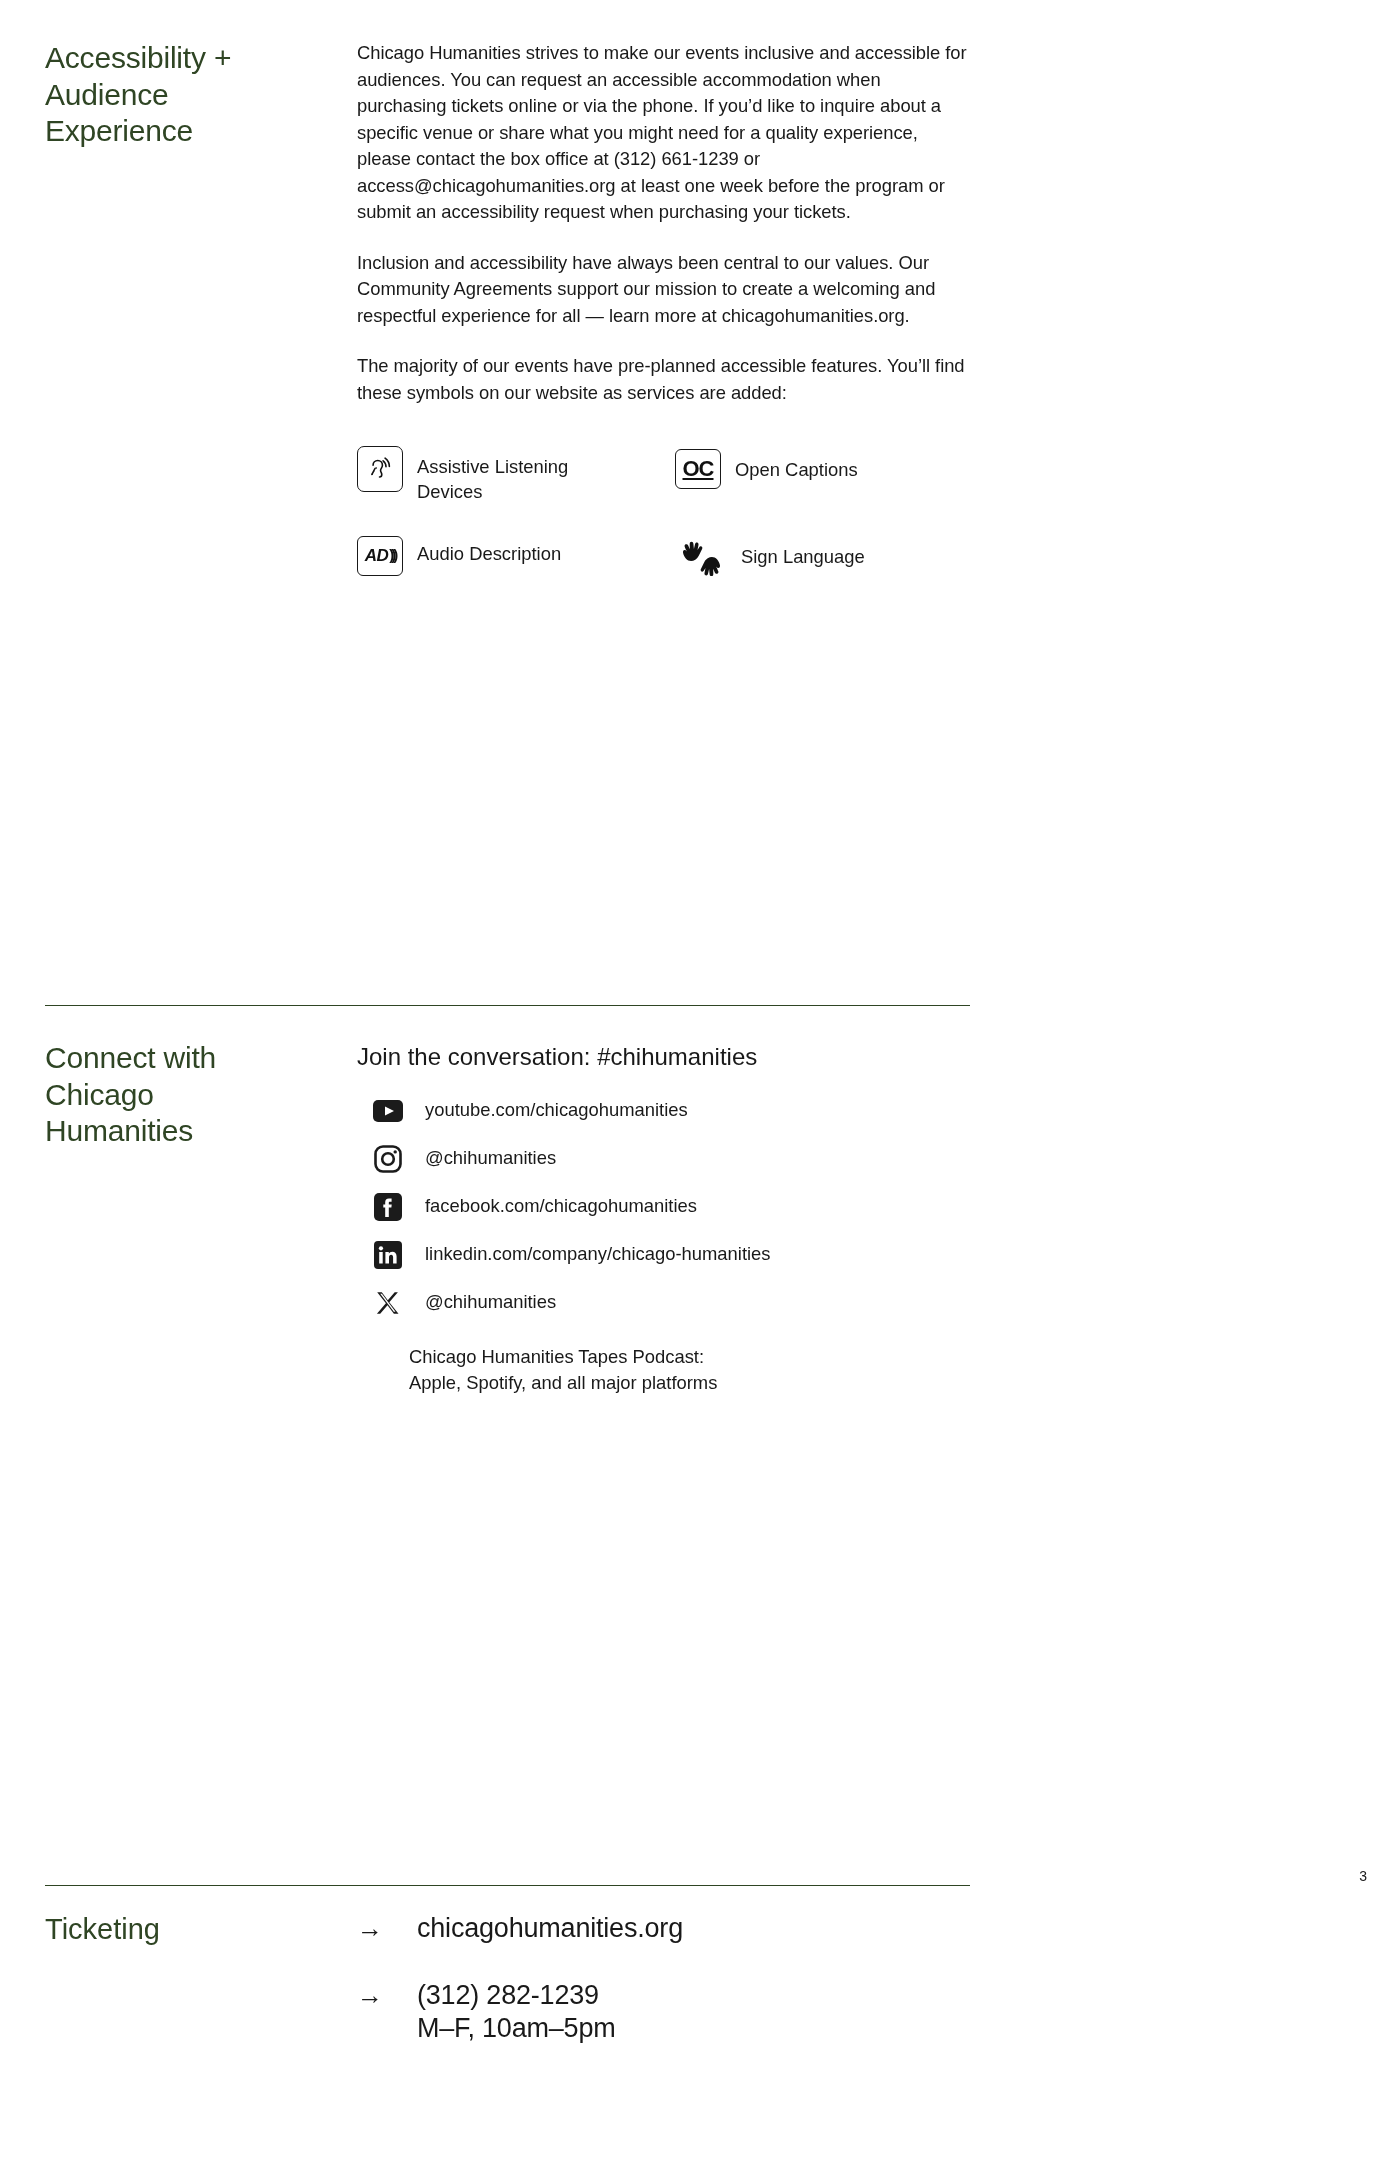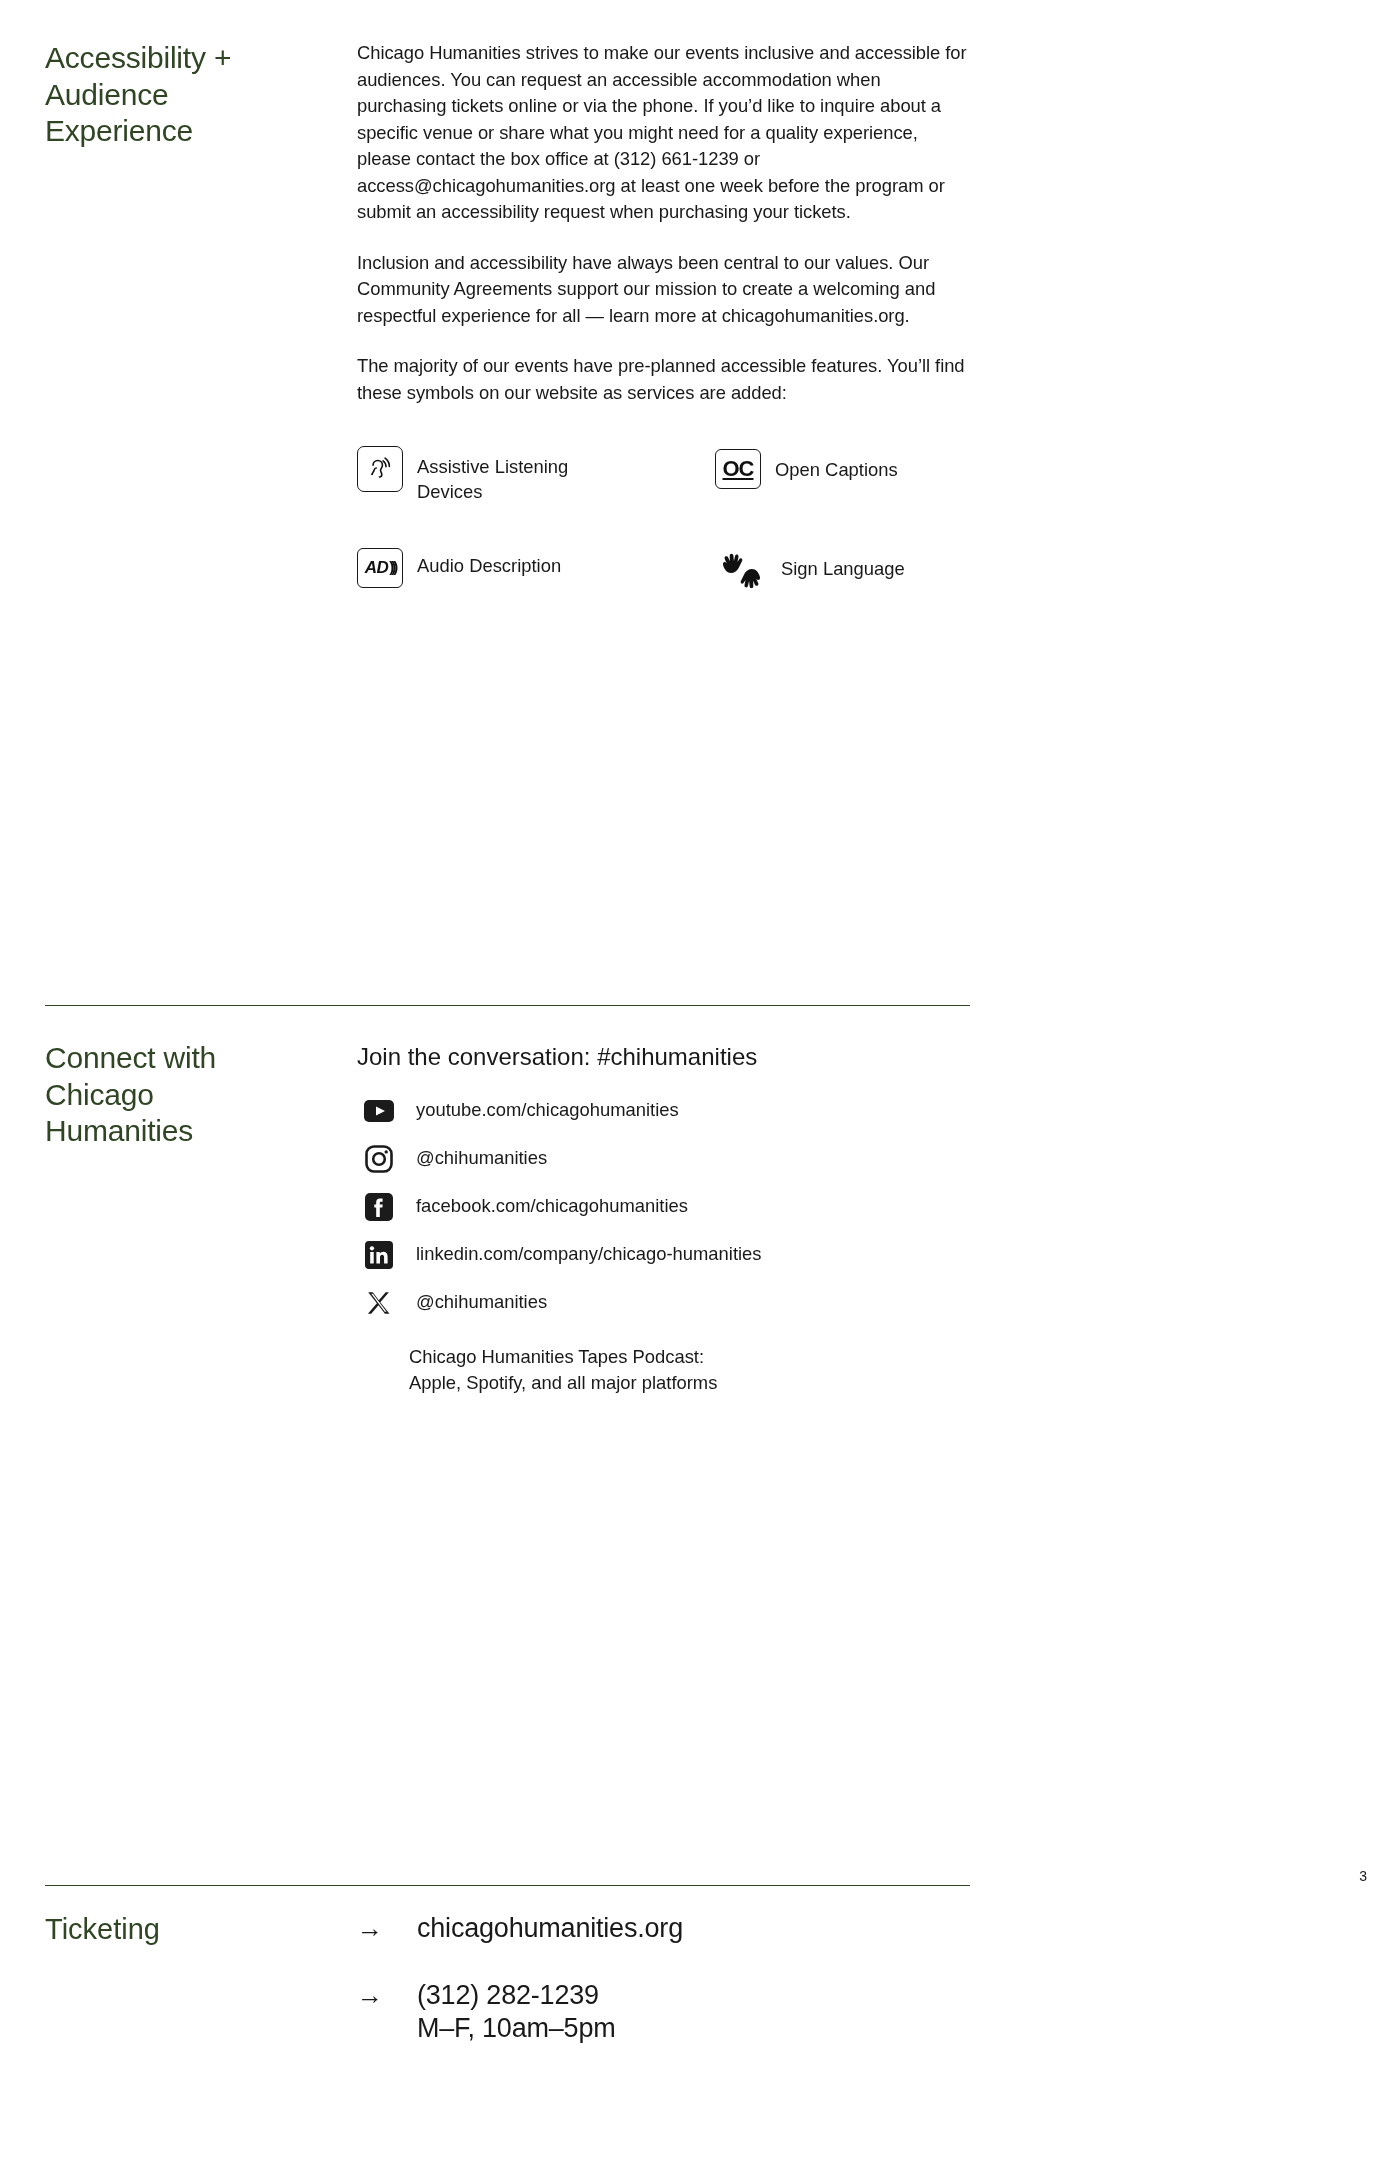--- a/index.html
+++ b/index.html
@@ -74,21 +74,20 @@
   p.body:last-of-type { margin-bottom: 0; }
 
   
   .symbols {
     margin-top: 40px;
     display: grid;
     grid-template-columns: 318px auto;
     row-gap: 28px;
     column-gap: 0px;
     align-items: start;
-    gap: 40px;
   }
   .symbol {
     display: flex;
     align-items: flex-start;
   }
   .symbol .glyph {
     flex: 0 0 auto;
     width: 46px;
     height: 46px;
     display: flex;
@@ -145,21 +144,21 @@
 
   
   .intro-line {
     font-size: 24px;
     line-height: 1.4;
     margin: 0 0 22px 0;
     color: #191919;
   }
   .social-list {
     list-style: none;
-    margin: 7px;
+    margin: 16px;
     padding: 0;
   }
   .social-item {
     display: flex;
     align-items: center;
     margin-bottom: 18px;
   }
   .social-item .sico {
     flex: 0 0 auto;
     width: 30px;

